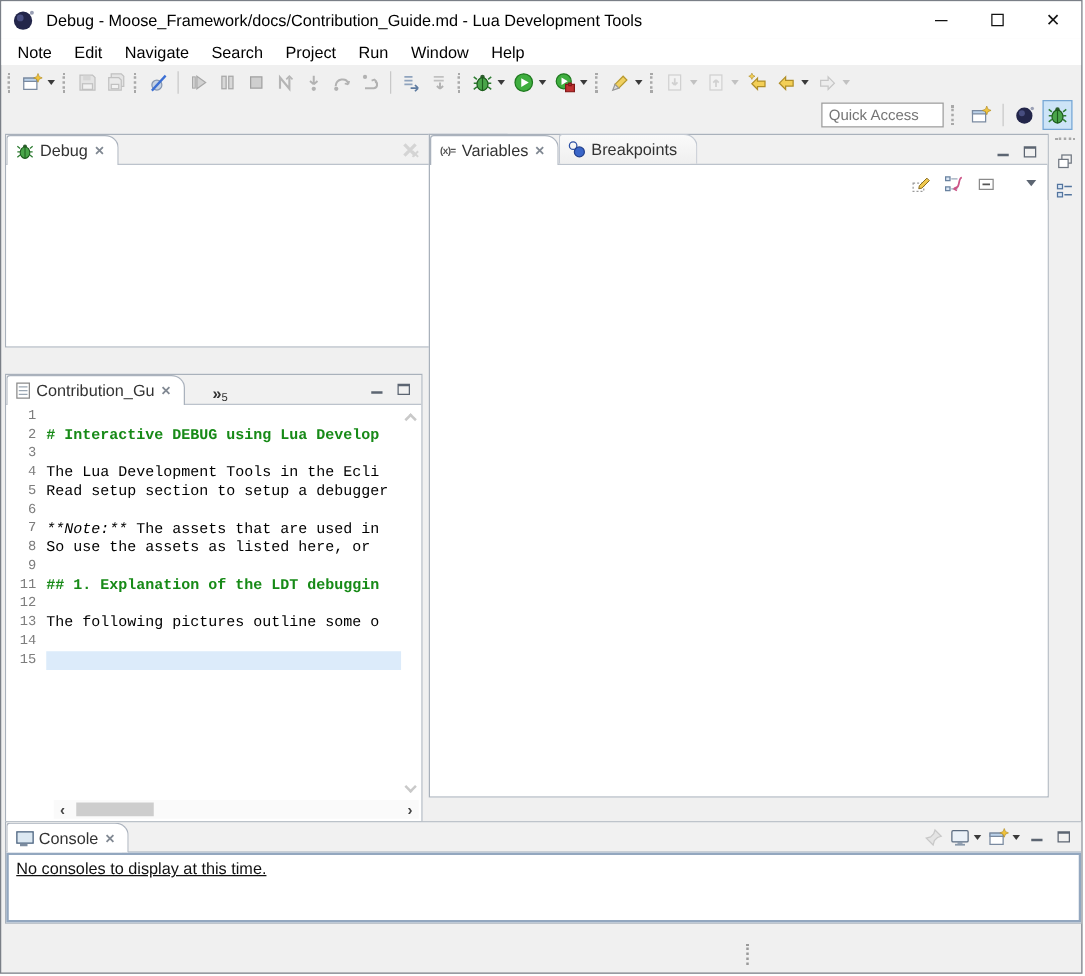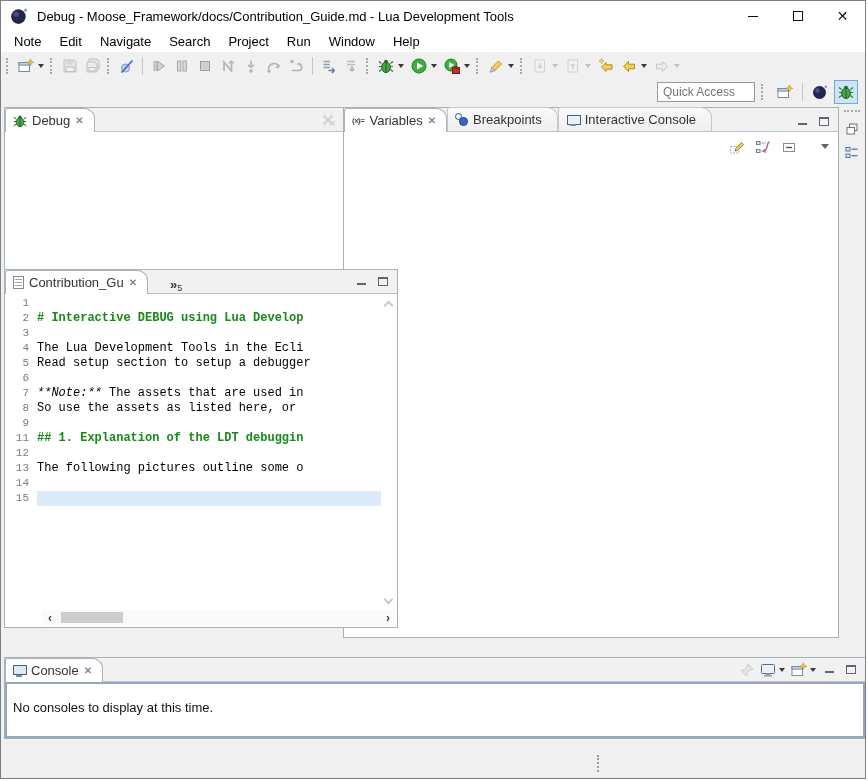--- a/index.html
+++ b/index.html
@@ -90,21 +90,21 @@
   .vtoolbar { position:absolute; right:2px; top:28px; display:flex; align-items:center; gap:4px; }
   .vtoolbar .hbtn { width:22px; }
 
   
   .trim { position:absolute; right:1px; top:106px; width:25px; height:531px; display:flex; flex-direction:column; align-items:center; }
   .trim-dots { width:16px; border-top:2px dotted #a8a8a8; margin:3px 0 6px; }
   .trim-btn { width:21px; height:21px; display:flex; align-items:center; justify-content:center; margin-bottom:3px; }
 
   
   .cmsgwrap { position:absolute; left:0; right:0; top:24px; bottom:0; border:2px solid #93a7bf; background:#fff; }
-  .cmsg { padding:16px 6px; font-size:13px; color:#111; }
+  .cmsg { padding:3px 6px; font-size:13px; color:#111;text-decoration:underline; }
 
   
   .statusbar { position:absolute; left:0; bottom:0; width:100%; height:31px; }
   .vdots { position:absolute; left:596px; top:8px; height:17px; border-left:2px dotted #9a9a9a; }
 </style>
 </head>
 <body>
 
 <svg width="0" height="0" style="position:absolute">
   <defs>
@@ -468,25 +468,20 @@
           <span class="tclose">✕</span>
         </div>
 
         <div class="tab">
           <span class="tic-bp"></span>
           <span>Breakpoints</span>
           <span class="tclose"></span>
         </div>
 
 
-        <div class="tab">
-          <span class="tic-ic"></span>
-          <span>Interactive Console</span>
-          <span class="tclose"></span>
-        </div>
       </div>
     <div class="hbtns" style="position:absolute; right:0; top:2px; height:22px;">
       <span class="hbtn">
           <span class="i-min"></span>
         </span>
       <span class="hbtn">
           <span class="i-max"></span>
         </span>
     </div>
     <div class="vtoolbar">
@@ -519,21 +514,21 @@
           <use href="#sym-restore"></use>
         </svg>
       </span>
     <span class="trim-btn">
         <svg class="ic" viewBox="0 0 16 16">
           <use href="#sym-outline"></use>
         </svg>
       </span>
   </div>
 
-  <div class="view" style="left:3px; top:268px; width:394px; height:359px;">
+  <div class="view" style="left:3px; top:298px; width:334px; height:359px;">
     <div class="vhead">
       <div class="tab active">
         <span class="tic-file"></span>
         <span>Contribution_Gu</span>
         <span class="tclose">✕</span>
       </div>
       <div class="more-ind">
         <span>»</span>
           <sub>5</sub>
       </div>

